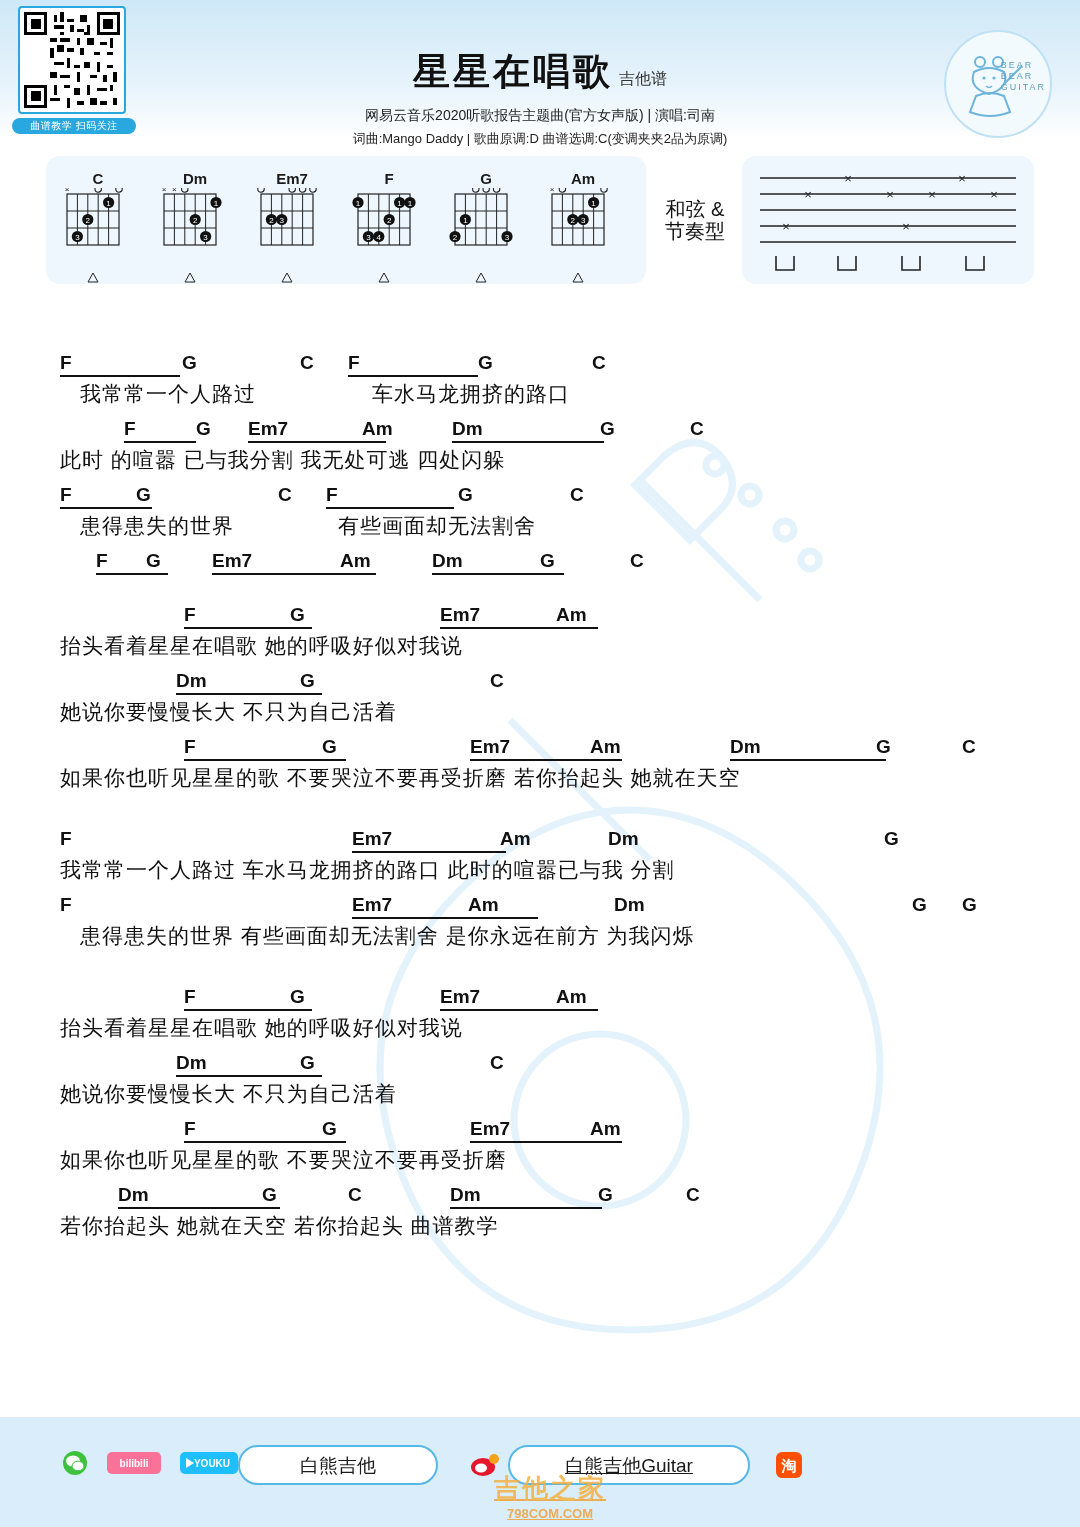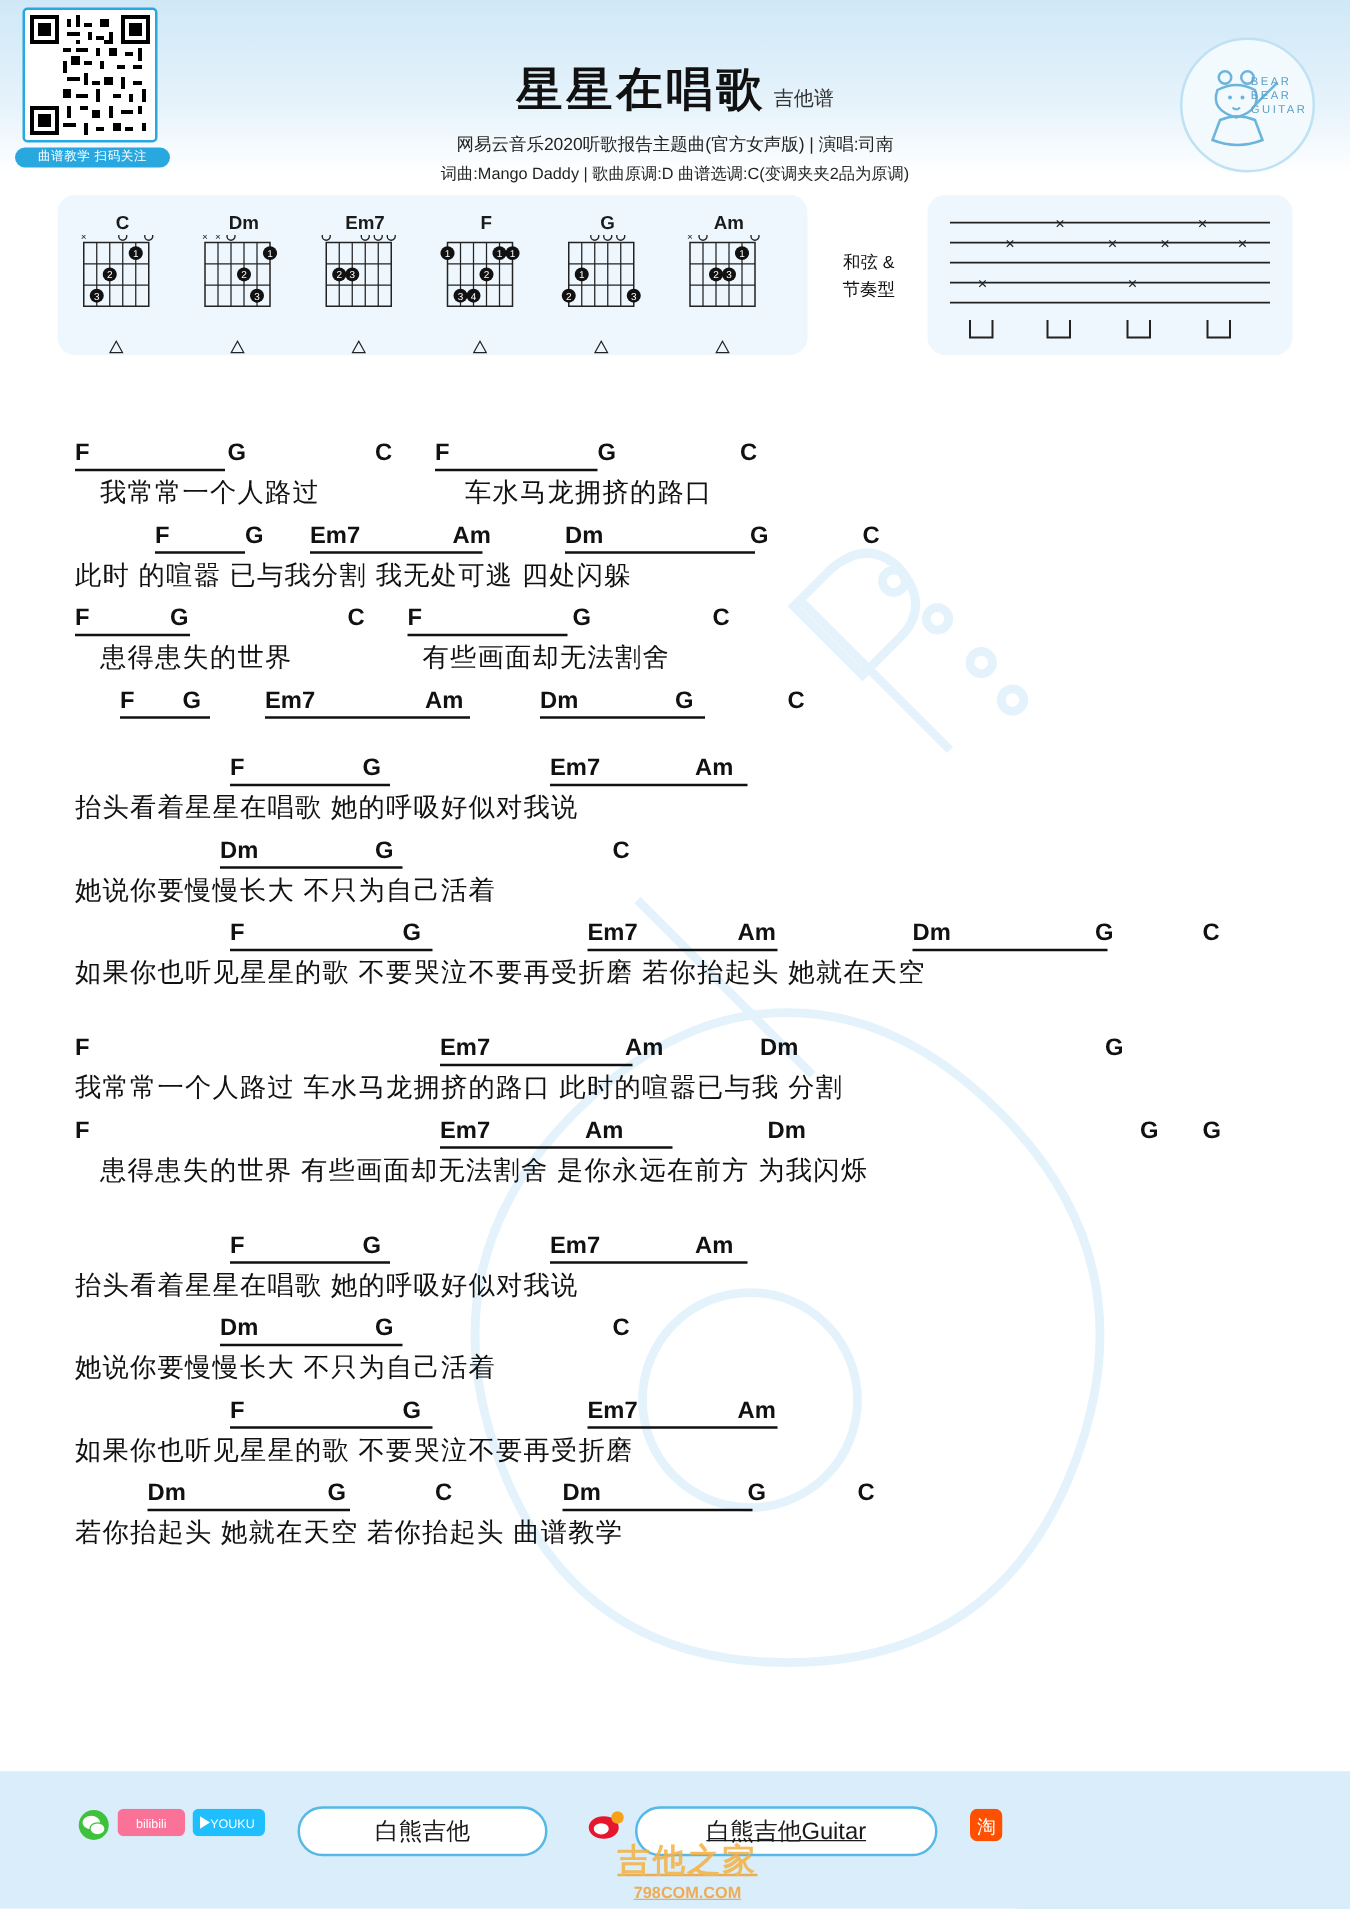--- a/index.html
+++ b/index.html
@@ -52,21 +52,21 @@
     background:#eef7fd;border-radius:14px;
   }
   .chord{position:absolute;top:14px;width:84px;}
   .chord .cname{font-size:15px;font-weight:bold;text-align:center;height:18px;}
   .rhythmbox{
     position:absolute;left:742px;top:156px;width:292px;height:128px;
     background:#eef7fd;border-radius:14px;
   }
   .rhythm-label{
     position:absolute;left:655px;top:198px;width:80px;
-    font-size:14px;line-height:22px;color:#111;text-align:center;
+    font-size:20px;line-height:22px;color:#111;text-align:center;
   }
   
   .watermark{
     position:absolute;left:210px;top:420px;width:680px;height:960px;
     opacity:.55;pointer-events:none;
   }
   
   .sheet{position:absolute;left:0;top:352px;width:1080px;}
   .block{margin-bottom:26px;}
   .line-chords{
@@ -83,21 +83,21 @@
     position:absolute;left:0;bottom:0;width:1080px;height:110px;
     background:#d9eefa;
   }
   .fbtn{
     position:absolute;top:28px;height:40px;border:2px solid #55b8e6;border-radius:20px;
     background:#fff;color:#1a1a1a;font-size:19px;line-height:38px;text-align:center;
     box-sizing:border-box;
   }
   .badge{
     position:absolute;top:30px;height:36px;border-radius:18px;
-    display:flex;gap:6px;
+    display:flex;align-items:center;gap:19px;font-weight:bold;
   }
   .wm-center{
     position:absolute;left:450px;bottom:6px;width:200px;text-align:center;
     color:#f0a13a;font-size:13px;font-weight:bold;opacity:.85;text-decoration:underline;
   }
   .wm-center .big{
     display:block;font-size:26px;color:#f5b041;letter-spacing:2px;
   }
 </style>
 </head>

